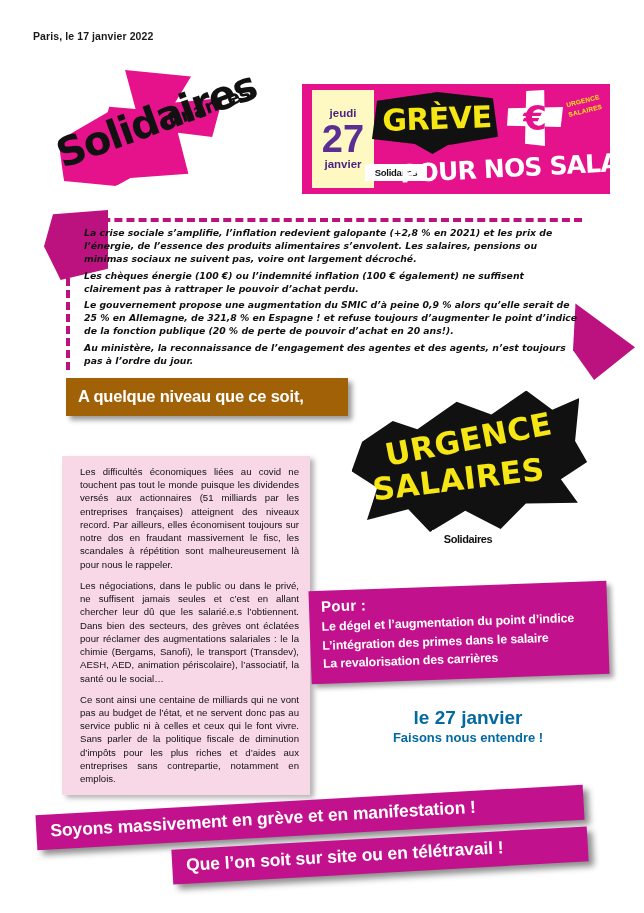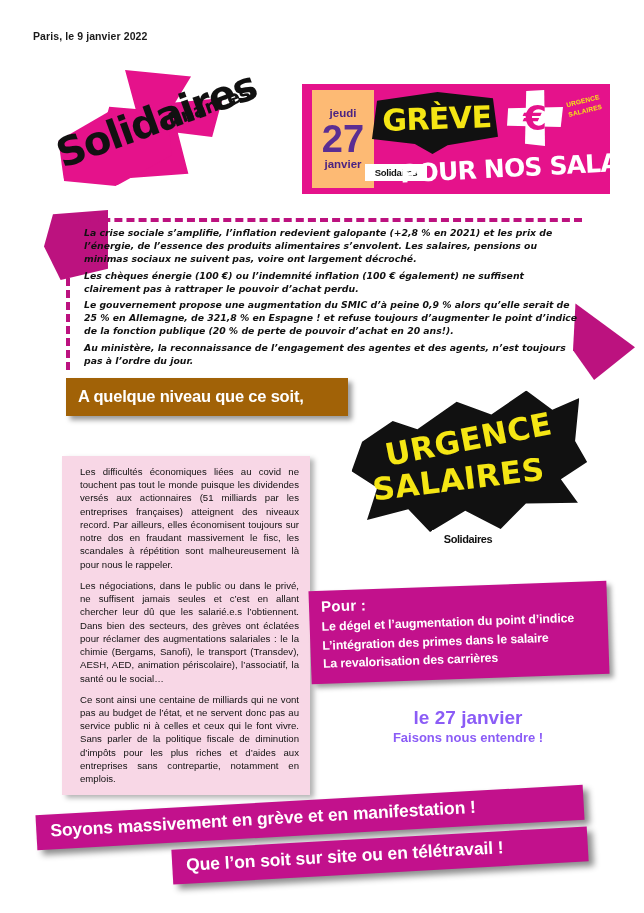--- a/index.html
+++ b/index.html
@@ -49,21 +49,21 @@
     white-space:nowrap;
   }
 
   
   .banner{
     position:absolute;left:302px;top:84px;width:308px;height:110px;
     background:#E5128B;overflow:hidden;
   }
   .banner .datebox{
     position:absolute;left:10px;top:6px;width:62px;height:98px;
-    background:#fdba74;display:flex;flex-direction:column;
+    background:#fef9c3;display:flex;flex-direction:column;
     align-items:center;justify-content:center;
   }
   .banner .datebox .dw{font-size:11.5px;font-weight:bold;color:#4B2382;line-height:1;}
   .banner .datebox .dn{font-size:38px;font-weight:bold;color:#5B2E93;line-height:1;margin:1px 0 1px 0;}
   .banner .datebox .dm{font-size:11.5px;font-weight:bold;color:#4B2382;line-height:1;}
 
   .banner .greve-shape{
     position:absolute;left:70px;top:8px;width:126px;height:62px;
     background:#111;
     clip-path:polygon(4% 14%,52% 0%,96% 10%,100% 72%,60% 86%,48% 100%,34% 84%,0% 76%);
@@ -203,21 +203,21 @@
     margin-bottom:3px;letter-spacing:.3px;
   }
   .pourbox .itm{
     font-size:12.3px;font-weight:bold;color:#fff;
     line-height:1.52;letter-spacing:-.1px;
   }
 
   
   .cta{
     position:absolute;left:318px;top:706px;width:300px;
-    text-align:center;color:#8b5cf6;
+    text-align:center;color:#0369a1;
   }
   .cta .c1{font-size:19px;font-weight:bold;line-height:1.25;}
   .cta .c2{font-size:13px;font-weight:bold;line-height:1.25;}
 
   
   .bb1{
     position:absolute;left:36px;top:800px;width:548px;
     background:#C2118C;
     padding:6px 14px 8px 14px;box-sizing:border-box;
     transform:rotate(-3.2deg);
@@ -231,21 +231,21 @@
     transform:rotate(-3.2deg);
     box-shadow:5px 5px 6px rgba(0,0,0,.45);
   }
   .bb2 span{font-size:17.5px;font-weight:bold;color:#fff;letter-spacing:-.1px;}
 </style>
 </head>
 <body>
 
 <div class="page">
 
-  <div class="date-line">Paris, le 9 janvier  2022</div>
+  <div class="date-line">Paris, le 17 janvier  2022</div>
 
   <div class="logo-sf">
     <div class="blob"></div>
     <div class="blob2"></div>
     <div class="word-finances">finances</div>
     <div class="word-solidaires">Solidaires</div>
   </div>
 
   <div class="banner">
     <div class="datebox">

